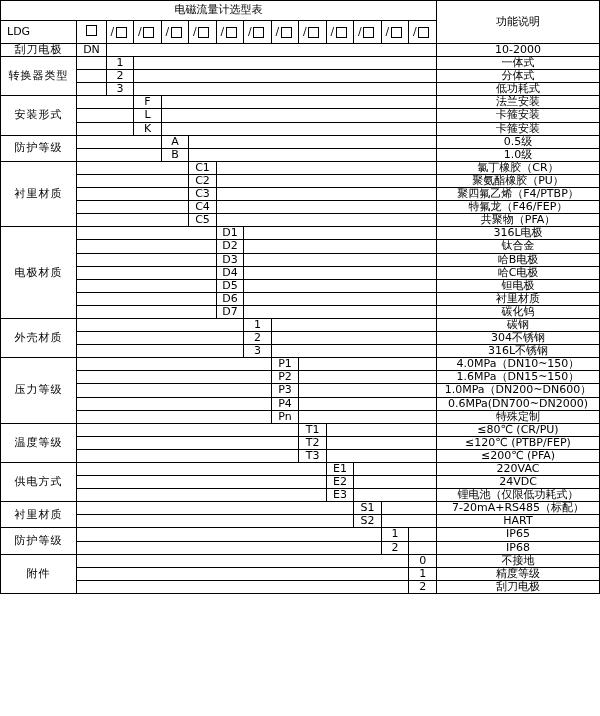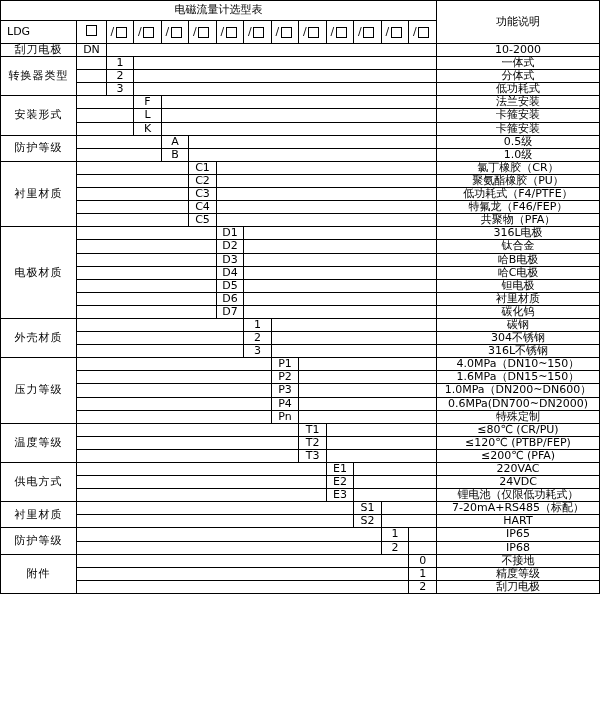--- a/index.html
+++ b/index.html
@@ -208,21 +208,21 @@
       <tr>
         <td class="noborder" colspan="4"></td>
         <td class="code">C2</td>
         <td class="noborder" colspan="8"></td>
         <td class="desc">聚氨酯橡胶（PU）</td>
       </tr>
       <tr>
         <td class="noborder" colspan="4"></td>
         <td class="code">C3</td>
         <td class="noborder" colspan="8"></td>
-        <td class="desc">低功耗式（F4/PTFE）</td>
+        <td class="desc">聚四氟乙烯（F4/PTBP）</td>
       </tr>
       <tr>
         <td class="noborder" colspan="4"></td>
         <td class="code">C4</td>
         <td class="noborder" colspan="8"></td>
         <td class="desc">特氟龙（F46/FEP）</td>
       </tr>
       <tr>
         <td class="noborder" colspan="4"></td>
         <td class="code">C5</td>

